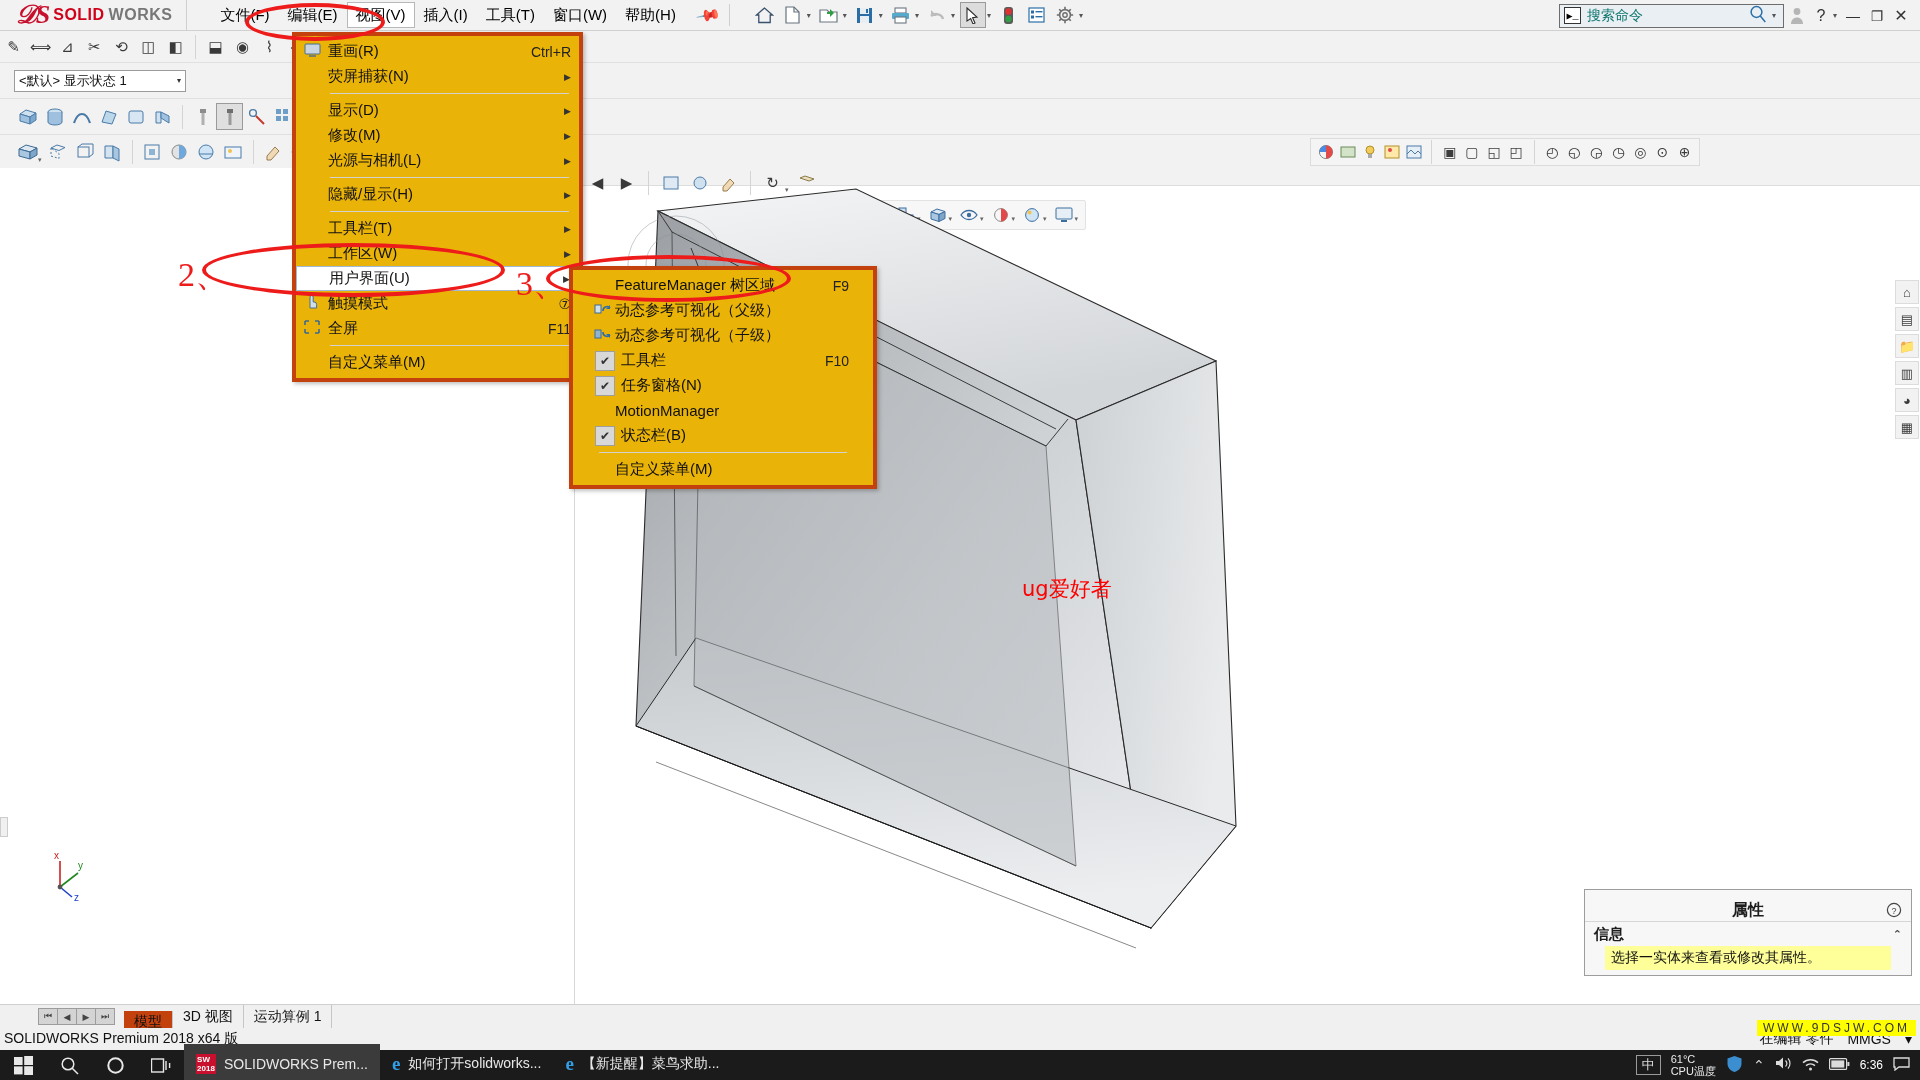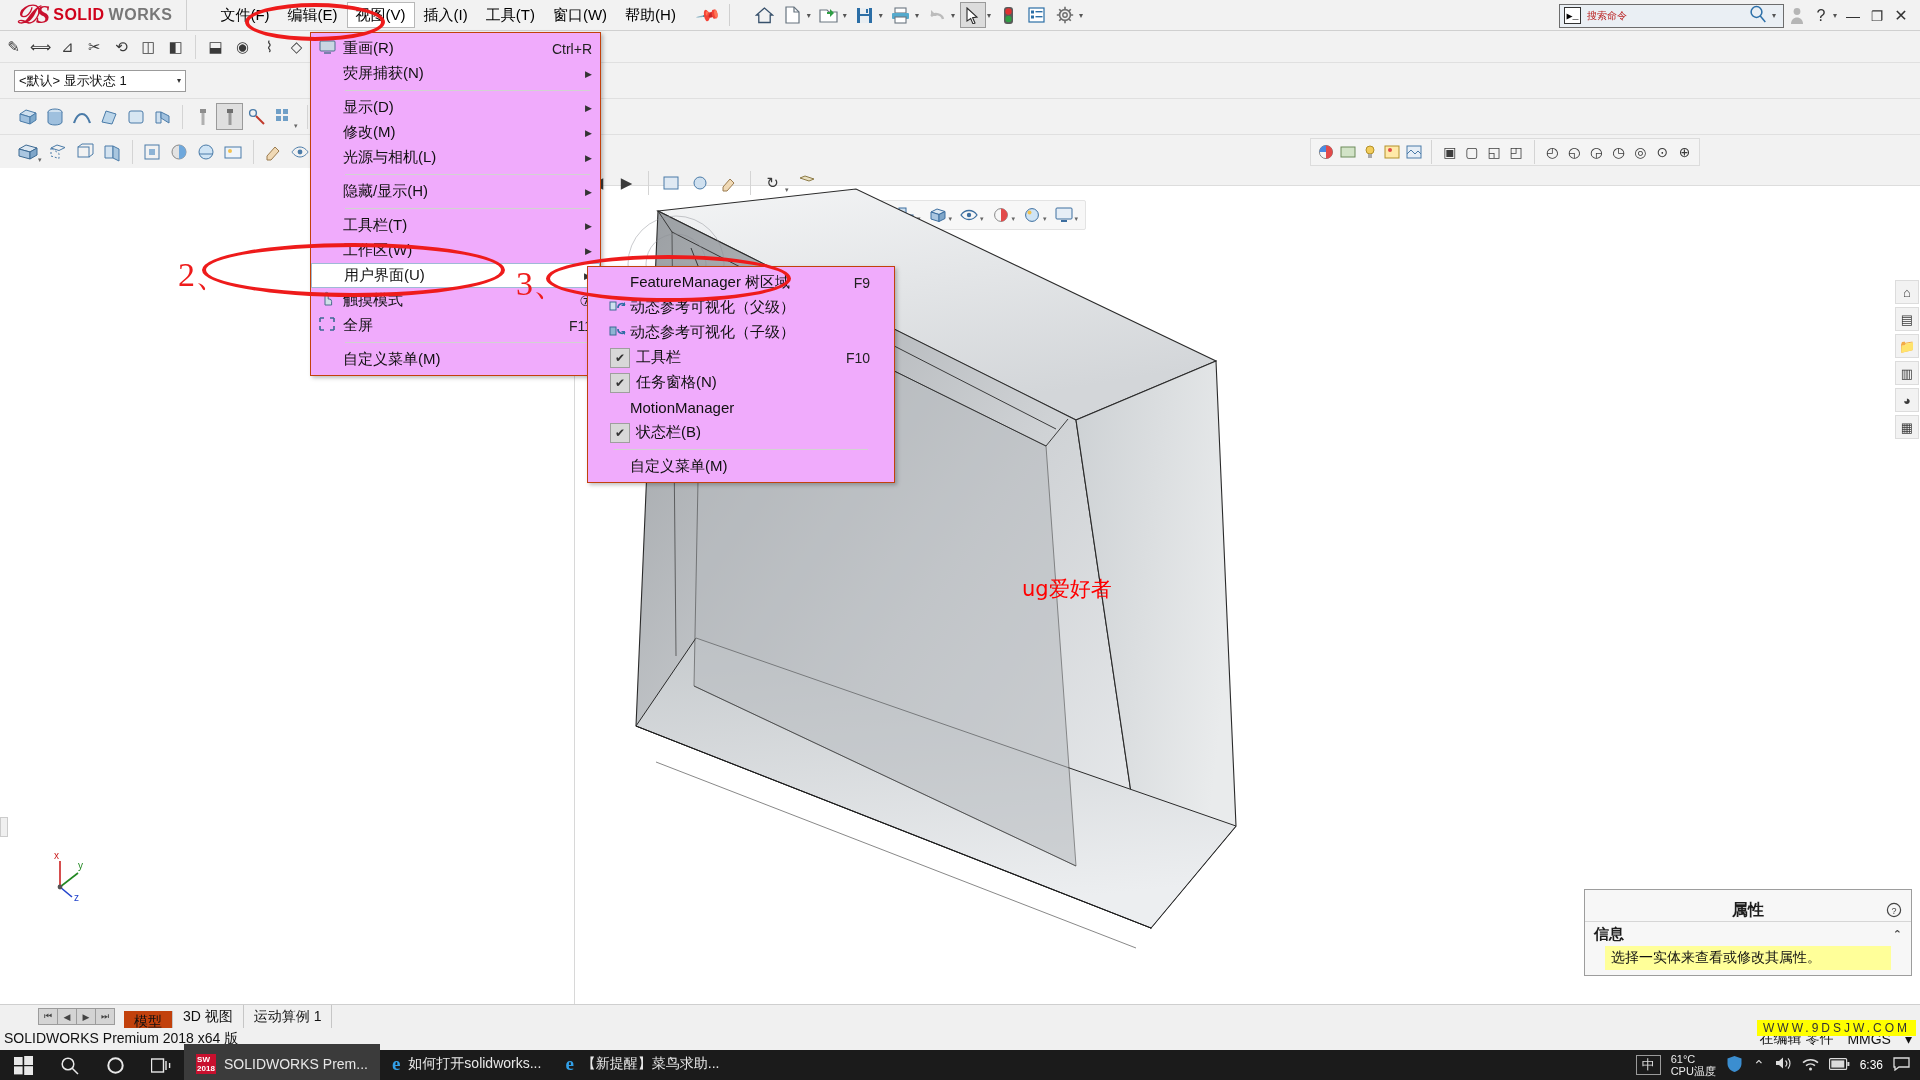--- a/index.html
+++ b/index.html
@@ -57,21 +57,21 @@
   .winright { position: absolute; right: 8px; top: 0; height: 31px; display: flex; align-items: center; gap: 2px; }
   .searchbox {
     width: 225px; height: 24px; background: #eaeff4; border: 1px solid #6d6d6d;
     display: flex; align-items: center; gap: 6px; padding: 0 4px;
   }
   .search-cmd-icon {
     width: 17px; height: 17px; border: 1px solid #333; background: #fff;
     color: #000; font-size: 10px; display:flex; align-items:center; justify-content:center;
     font-family: "Liberation Mono", monospace;
   }
-  .search-ph { font-size: 10px; color: #b91c1c; flex: 1; }
+  .search-ph { font-size: 14px; color: #0f766e; flex: 1; }
   .mag { color: #2c6fa8; font-size: 15px; }
   .wr-btn { width: 22px; height: 24px; display: flex; align-items: center; justify-content: center;
             font-size: 14px; color: #333; }
   .wr-btn.lg { font-size: 16px; }
 
   
   .toolrow {
     position: absolute; left: 0; width: 1920px;
     background: #f2f2f2; display: flex; align-items: center;
   }
@@ -143,22 +143,22 @@
   
   .part-svg { position: absolute; left: 576px; top: 186px; }
 
   .watermark-text {
     position: absolute; left: 1022px; top: 575px;
     color: #ff0000; font-size: 21px; font-family: "DejaVu Sans", sans-serif;
   }
 
   
   .dropmenu {
-    position: absolute; background: #f0abfc; border: 1px solid #c2410c;
-    box-shadow: 2px 2px 4px rgba(0,0,0,.25); z-index: 40; margin-left: 18px;
+    position: absolute; background: #eab308; border: 4px solid #c2410c;
+    box-shadow: 2px 2px 4px rgba(0,0,0,.25); z-index: 40;
   }
   .viewmenu { left: 292px; top: 32px; width: 291px; padding: 3px 0; }
   .mrow {
     display: flex; align-items: center; height: 25px; padding: 0 8px 0 0;
     font-size: 15px; color: #111; position: relative;
   }
   .mrow.hl { background: #ffffff; border: 1px solid #9fb9d6; height: 25px; }
   .micon { width: 32px; min-width: 32px; text-align: center; font-size: 14px; color: #36618e; }
   .mlabel { flex: 1; }
   .mkey { color: #222; font-size: 14px; margin-left: 16px; }

